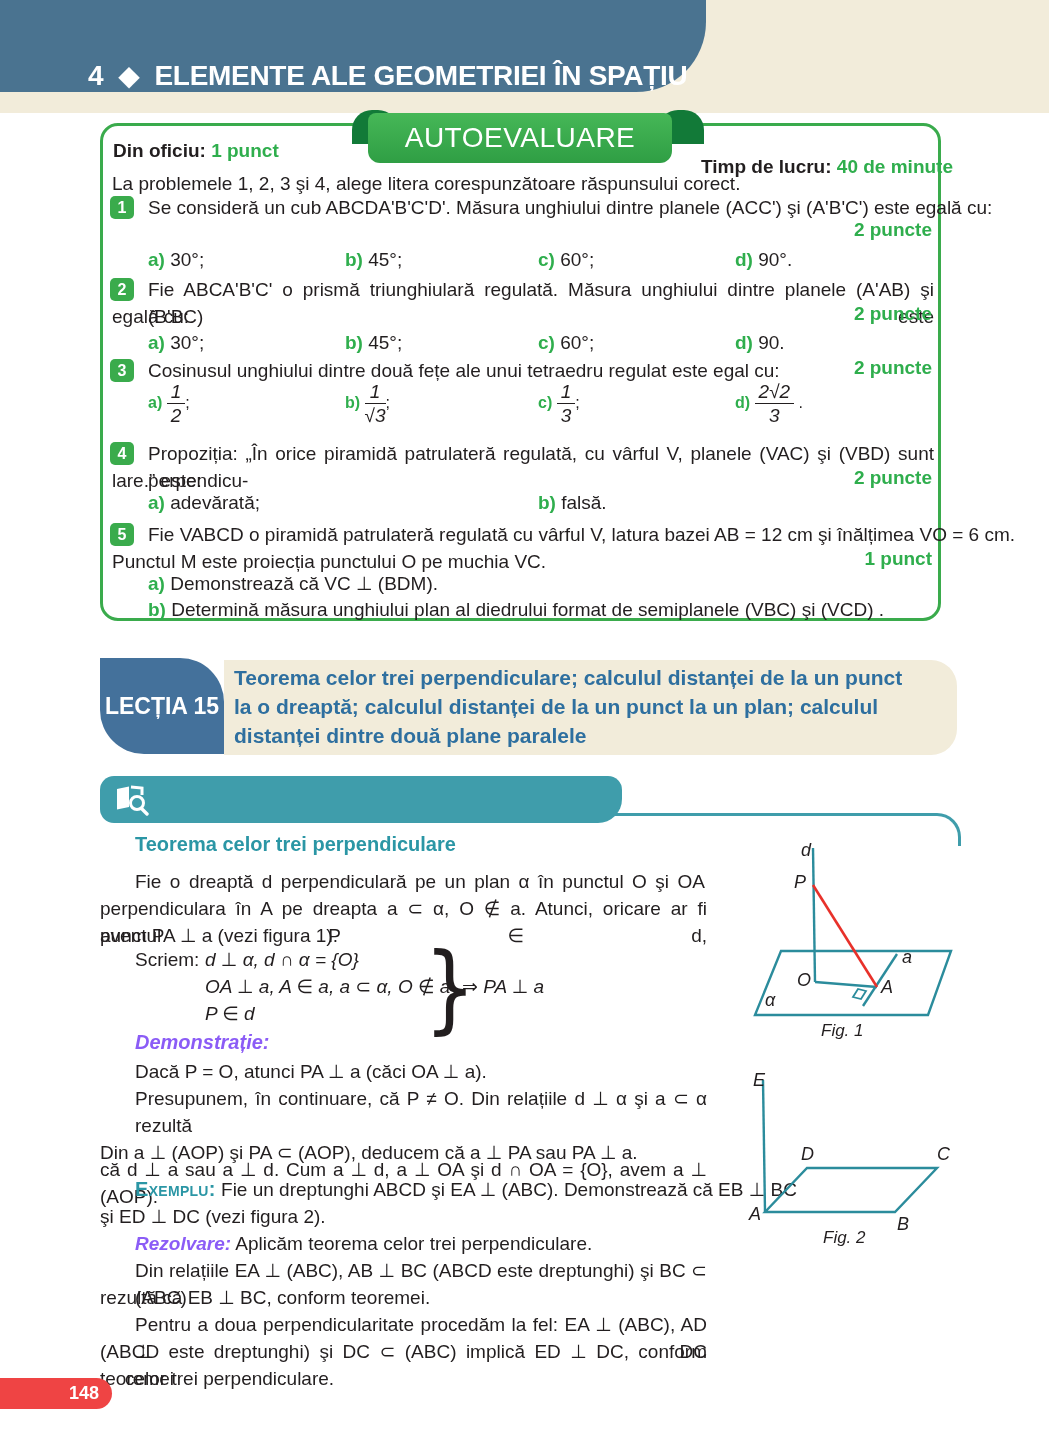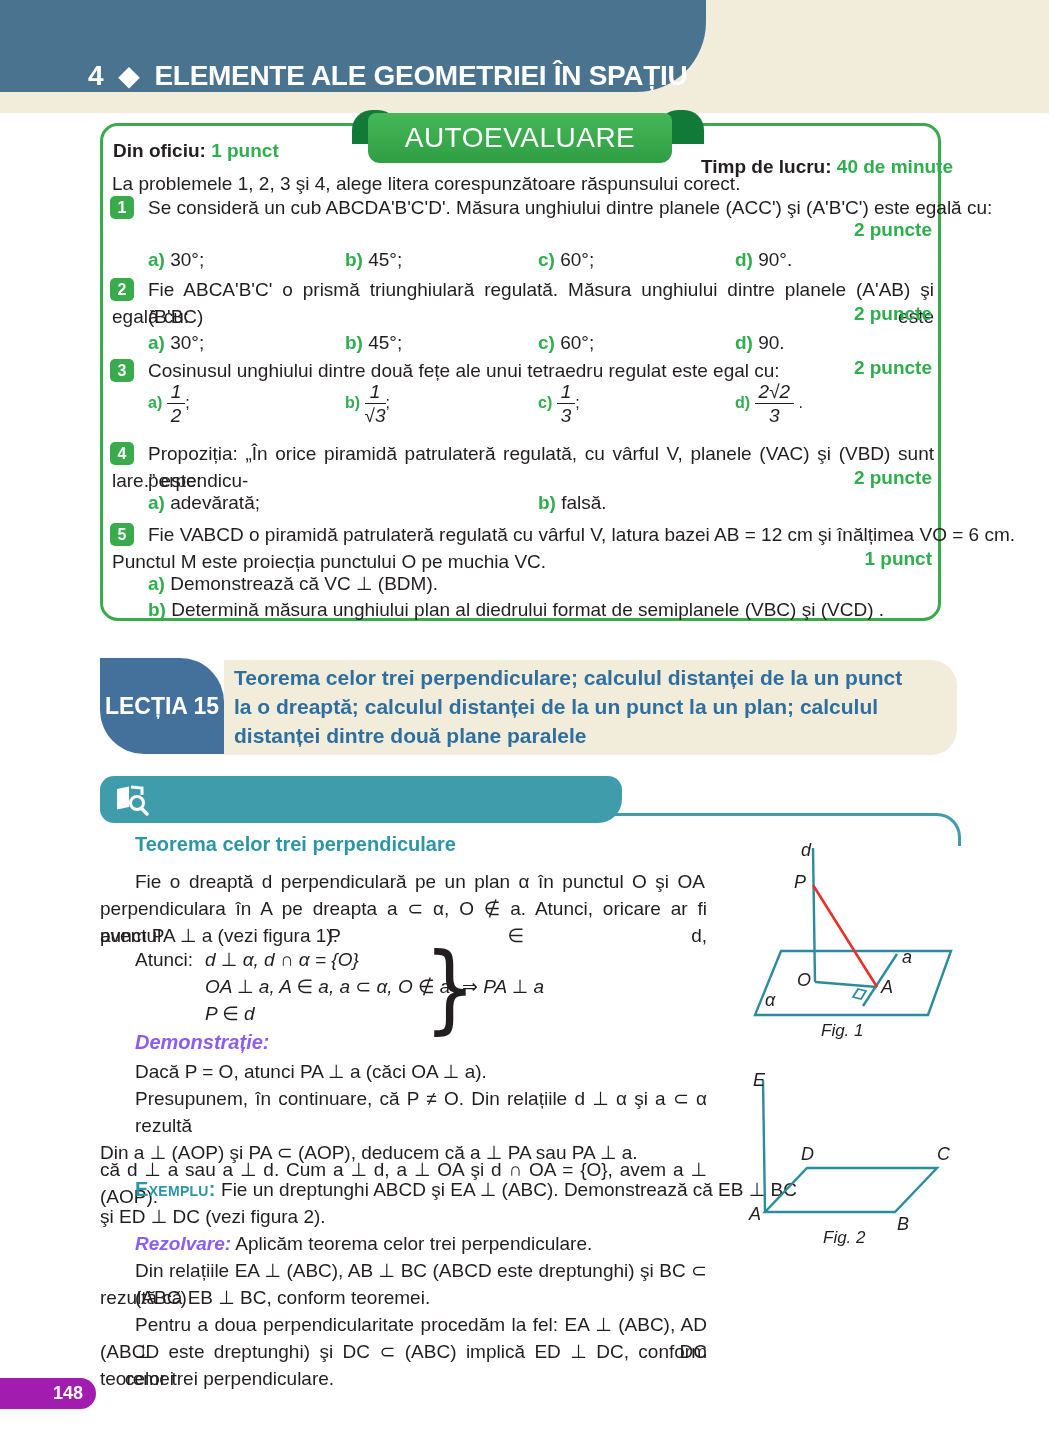--- a/index.html
+++ b/index.html
@@ -53,22 +53,22 @@
   .sect-banner-text{color:#fff;font-size:23px;font-weight:bold;margin-left:12px;white-space:nowrap;}
   .swoosh{left:600px;top:813px;width:358px;height:30px;
     border-top:3px solid #3f9dab;border-right:3px solid #3f9dab;border-top-right-radius:24px;z-index:1;}
 
   .teal-head{color:#2b96a5;font-size:20px;font-weight:bold;white-space:nowrap;}
   .teal-ital{color:#8b5cf6;font-size:20px;font-weight:bold;font-style:italic;white-space:nowrap;}
   .smallcaps{color:#2b96a5;font-weight:bold;font-variant:small-caps;letter-spacing:0.3px;}
   .brace{font-family:"DejaVu Sans",sans-serif;font-size:96px;font-weight:normal;
     transform:scale(0.85,1.0);transform-origin:left top;line-height:88px;}
 
-  .footer-pill{left:0;top:1378px;width:96px;height:31px;background:#a21caf;
-    border-radius:0 16px 16px 0;display:flex;align-items:center;justify-content:flex-end;}
+  .footer-pill{left:0;top:1378px;width:96px;height:31px;background:#ef4444;
+    border-radius:0 16px 16px 0;display:flex;align-items:center;justify-content:flex-end;padding-left:16px;}
   .footer-pill span{color:#fff;font-size:18px;font-weight:bold;padding-right:13px;}
 
   svg text{font-family:"Liberation Sans","DejaVu Sans",sans-serif;}
   .figlbl{font-style:italic;font-size:18px;fill:#221e1f;}
   .figcap{font-style:italic;font-size:17px;fill:#221e1f;}
 </style>
 </head>
 <body>
 
 <div class="abs top-band"></div>
@@ -168,21 +168,21 @@
     <circle cx="23" cy="19" r="6.5" fill="none" stroke="#ffffff" stroke-width="3"></circle>
     <line x1="27.5" y1="24.5" x2="33" y2="30" stroke="#ffffff" stroke-width="3.4" stroke-linecap="round"></line>
   </svg>
 </div>
 
 <div class="abs teal-head" style="left:135px;top:833px;">Teorema celor trei perpendiculare</div>
 <div class="abs t19 just" style="left:135px;top:868px;width:570px;">Fie o dreaptă d perpendiculară pe un plan α în punctul O şi OA</div>
 <div class="abs t19 just" style="left:100px;top:895px;width:607px;">perpendiculara în A pe dreapta a ⊂ α, O ∉ a. Atunci, oricare ar fi punctul P ∈ d,</div>
 <div class="abs t19" style="left:100px;top:922px;">avem PA ⊥ a (vezi figura 1).</div>
 
-<div class="abs t19" style="left:135px;top:946px;">Atunci:</div>
+<div class="abs t19" style="left:135px;top:946px;">Scriem:</div>
 <div class="abs t19" style="left:205px;top:946px;font-style:italic;">d ⊥ α, d ∩ α = {O}</div>
 <div class="abs t19" style="left:205px;top:973px;font-style:italic;">OA ⊥ a, A ∈ a, a ⊂ α, O ∉ a</div>
 <div class="abs t19" style="left:205px;top:1000px;font-style:italic;">P ∈ d</div>
 <div class="abs brace" style="left:424px;top:944px;">}</div>
 <div class="abs t19" style="left:462px;top:973px;font-style:italic;">⇒ PA ⊥ a</div>
 
 <div class="abs teal-ital" style="left:135px;top:1031px;">Demonstrație:</div>
 <div class="abs t19" style="left:135px;top:1058px;">Dacă P = O, atunci PA ⊥ a (căci OA ⊥ a).</div>
 <div class="abs t19 just" style="left:135px;top:1085px;width:572px;">Presupunem, în continuare, că P ≠ O. Din relațiile d ⊥ α şi a ⊂ α rezultă</div>
 <div class="abs t19 just" style="left:100px;top:1112px;width:607px;margin-top:44px;">că d ⊥ a sau a ⊥ d. Cum a ⊥ d, a ⊥ OA şi d ∩ OA = {O}, avem a ⊥ (AOP).</div>

